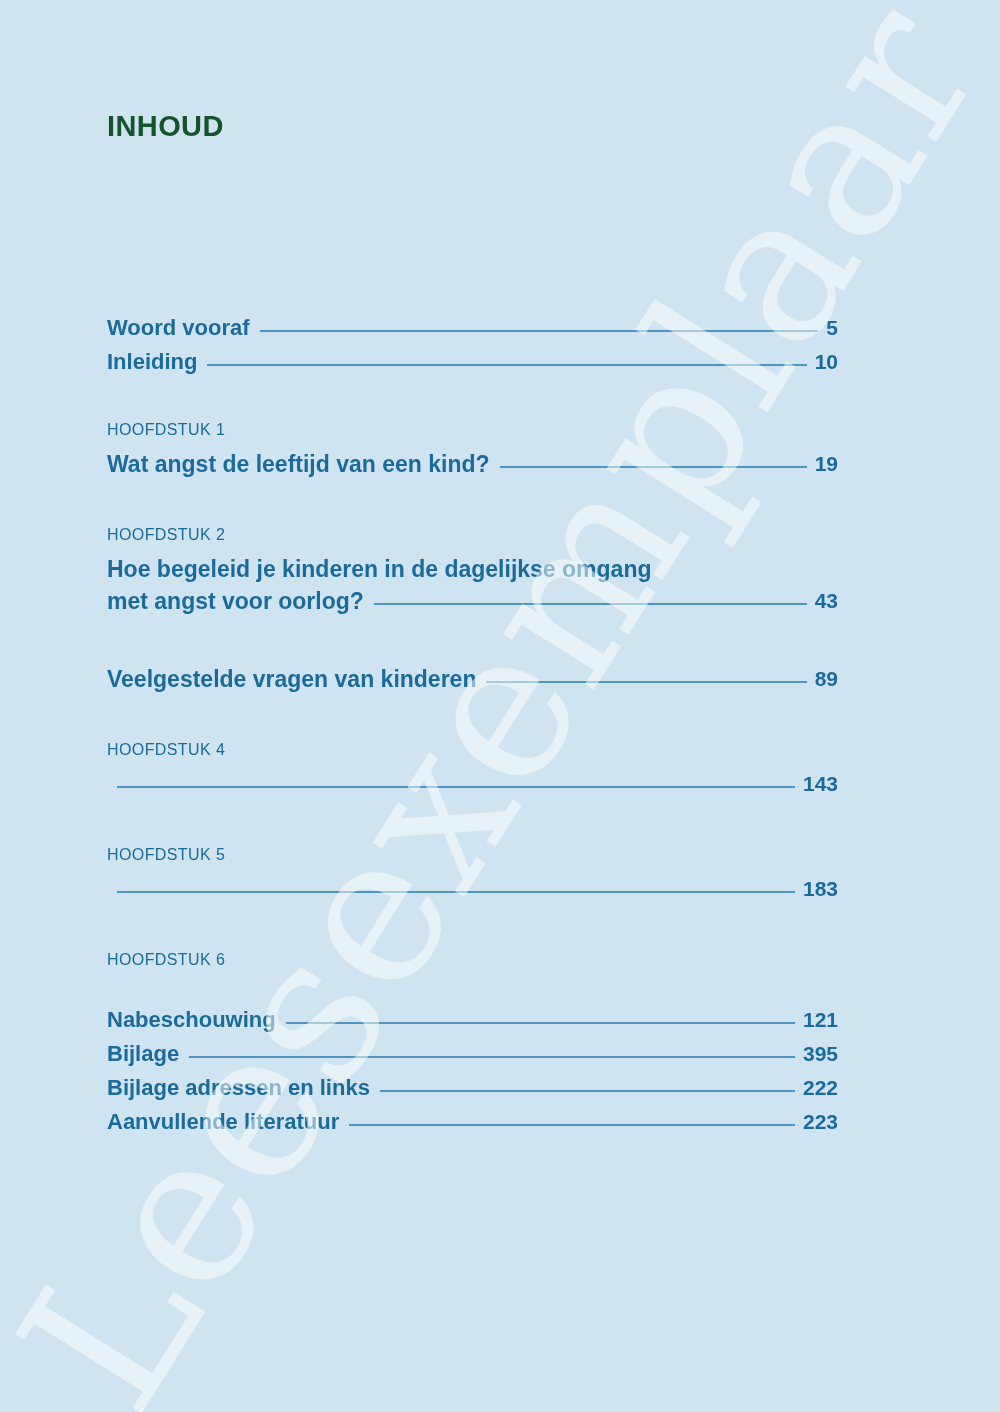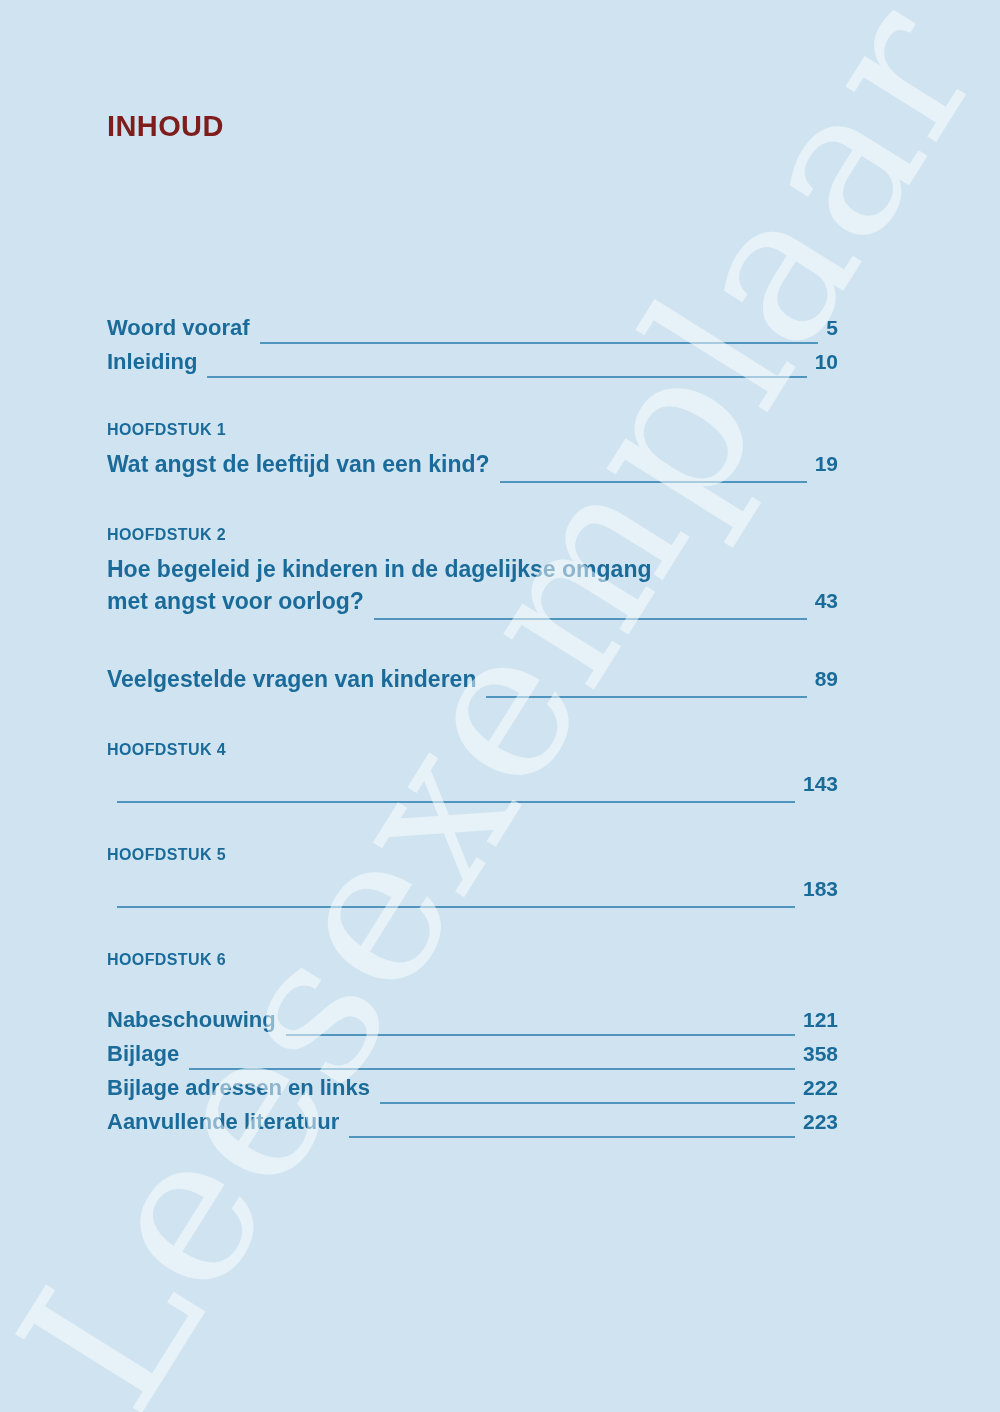--- a/index.html
+++ b/index.html
@@ -17,26 +17,26 @@
     inset: 0;
     padding: 110px 162px 0 107px;
     box-sizing: border-box;
     z-index: 1;
   }
   .doc-title {
     margin: 0;
     font-size: 29px;
     font-weight: 700;
     letter-spacing: 0.4px;
-    color: #7f1d1d;
+    color: #14532d;
   }
   .front-matter { margin-top: 172px; }
   .row {
     display: flex;
-    align-items: flex-end;
+    align-items: center;
     font-size: 22px;
     font-weight: 600;
     line-height: 26px;
   }
   .front-matter .row + .row { margin-top: 8px; }
   .leader {
     flex: 1 1 auto;
     height: 0;
     border-bottom: 2px solid #4f95bd;
     margin-left: 10px;
@@ -46,21 +46,21 @@
     min-width: 18px;
   }
   .pagenum {
     font-size: 21px;
     font-weight: 600;
     flex: 0 0 auto;
   }
   .chapter { margin-top: 46px; }
   .chapter-heading {
     font-size: 16px;
-    font-weight: 700;
+    font-weight: 400;
     letter-spacing: 0.4px;
     margin-bottom: 9px;
   }
   .chapter .row, .chapter .title-line {
     font-size: 23px;
     font-weight: 600;
     line-height: 32px;
   }
   .back-matter { margin-top: 38px; }
   .back-matter .row { line-height: 26px; }
@@ -149,21 +149,21 @@
 
   <div class="back-matter">
     <div class="row">
       <span>Nabeschouwing</span>
       <span class="leader"></span>
       <span class="pagenum">121</span>
     </div>
     <div class="row">
       <span>Bijlage</span>
       <span class="leader"></span>
-      <span class="pagenum">358</span>
+      <span class="pagenum">395</span>
     </div>
     <div class="row">
       <span>Bijlage adressen en links</span>
       <span class="leader"></span>
       <span class="pagenum">222</span>
     </div>
     <div class="row">
       <span>Aanvullende literatuur</span>
       <span class="leader"></span>
       <span class="pagenum">223</span>

